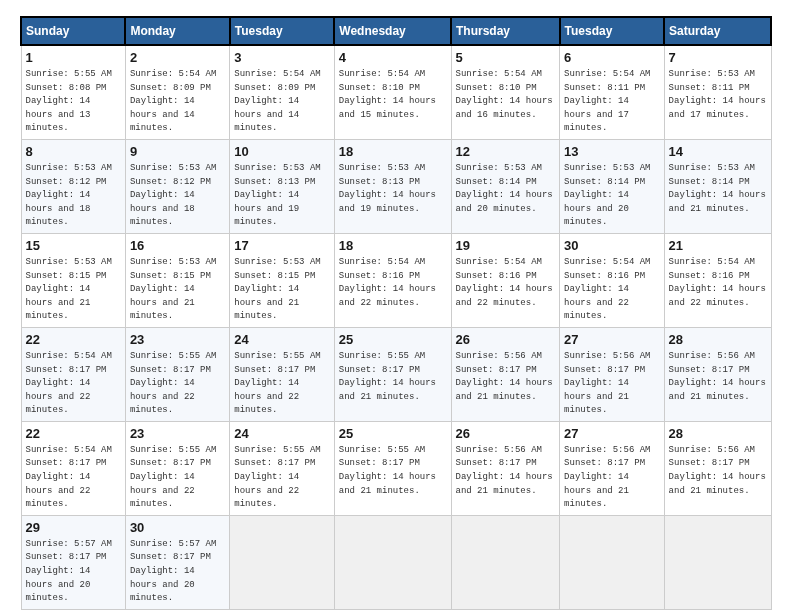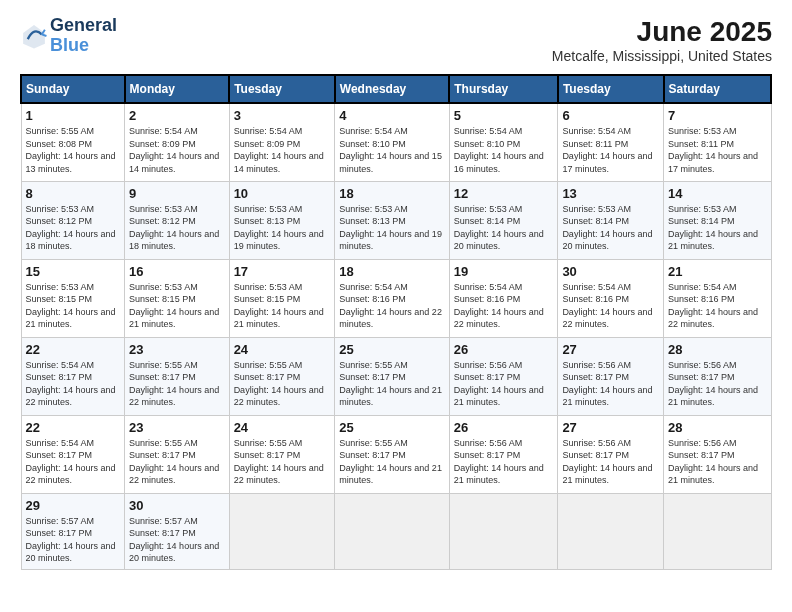--- a/index.html
+++ b/index.html
@@ -85,49 +85,33 @@
       font-size: 13px;
       font-weight: bold;
       color: #1a1a1a;
       display: block;
       margin-bottom: 2px;
     }
     .day-detail {
       font-size: 9px;
       color: #333;
       line-height: 1.4;
+      font-family: Liberation Mono, monospace;
     }
     .empty-cell {
       background: #f0f0f0 !important;
     }
     .last-row td {
       height: 68px;
     }
   </style>
 </head>
 <body>
 
 <div class="page">
-  <div class="header">
-    <div class="logo">
-      <svg class="logo-icon" viewBox="0 0 36 36">
-        <polygon points="18,4 32,14 32,28 18,34 4,28 4,14" fill="#2a6099" opacity="0.15"></polygon>
-        <path d="M10,22 Q18,6 28,16" stroke="#2a6099" stroke-width="3" fill="none"></path>
-        <path d="M28,16 L32,10" stroke="#4a90d9" stroke-width="2.5" fill="none"></path>
-        <path d="M28,16 L34,18" stroke="#4a90d9" stroke-width="2.5" fill="none"></path>
-      </svg>
-      <div class="logo-text">
-        General<br><span>Blue</span>
-      </div>
-    </div>
-    <div class="title-block">
-      <div class="month-title">June 2025</div>
-      <div class="location-title">Metcalfe, Mississippi, United States</div>
-    </div>
-  </div>
 
   <table>
     <thead>
       <tr>
         <th>Sunday</th>
         <th>Monday</th>
         <th>Tuesday</th>
         <th>Wednesday</th>
         <th>Thursday</th>
         <th>Tuesday</th>

